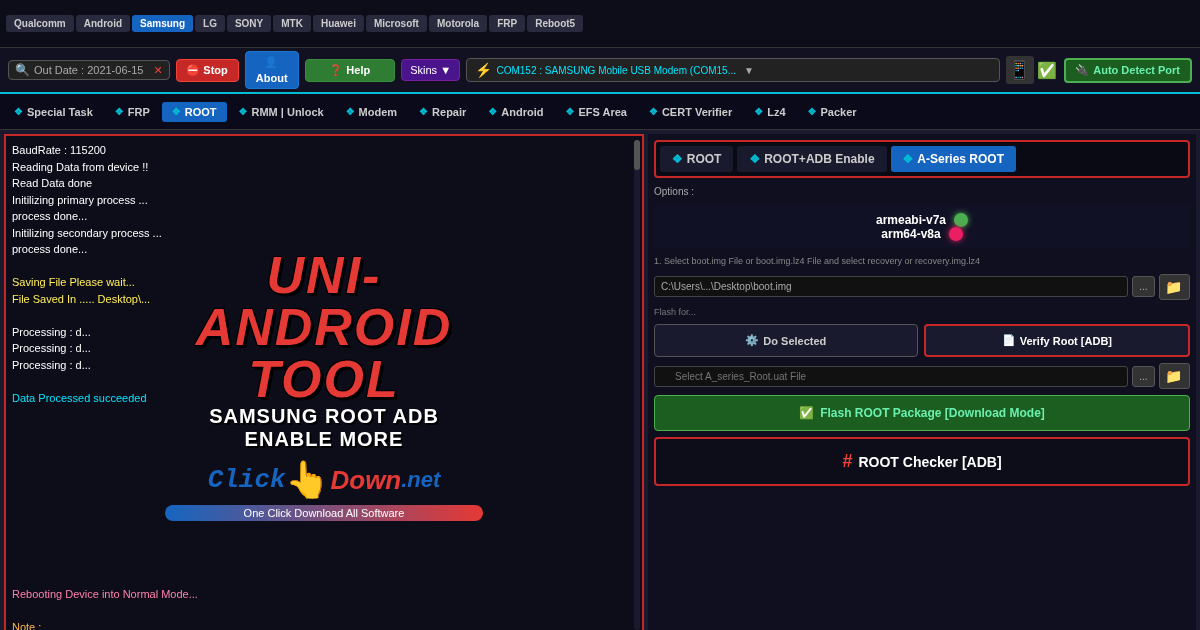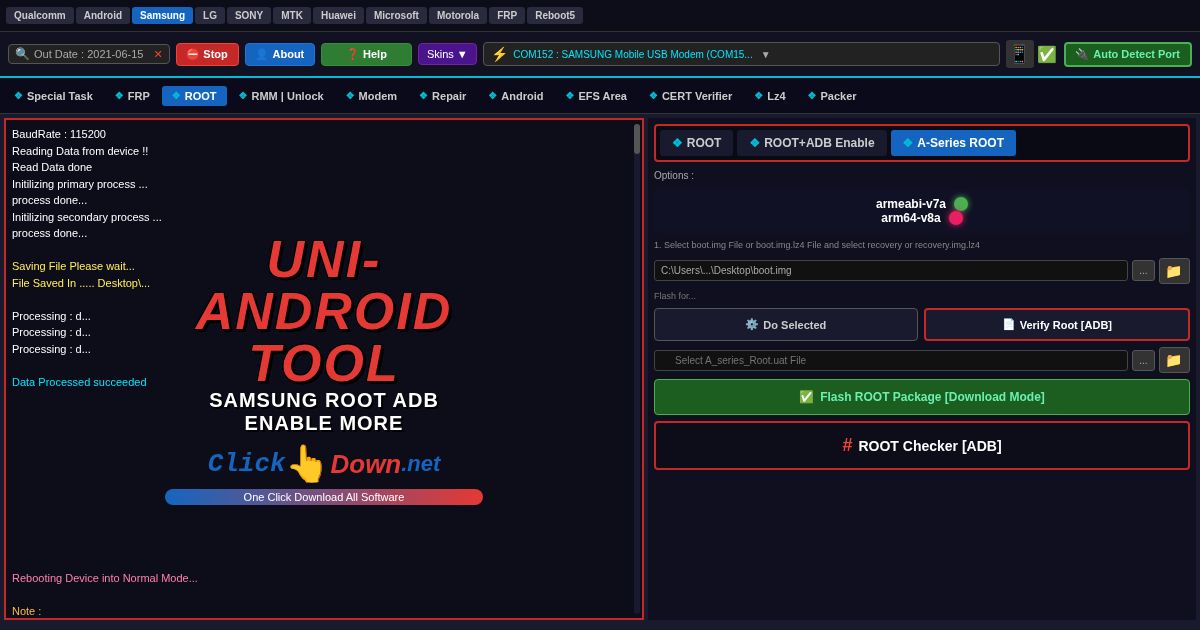--- a/index.html
+++ b/index.html
@@ -11,21 +11,21 @@
       overflow: hidden;
       color: #fff;
     }
 
     
     .top-nav {
       background: #0d0d1a;
       display: flex;
       align-items: center;
       padding: 0 6px;
-      height: 32px;
+      height: 48px;
       gap: 4px;
       border-bottom: 1px solid #333;
     }
     .brand-tabs {
       display: flex;
       gap: 2px;
       align-items: center;
     }
     .brand-tab {
       background: #2a2a3e;
@@ -78,20 +78,21 @@
       color: #fff;
       border: 1px solid #1976d2;
       border-radius: 4px;
       padding: 4px 10px;
       font-size: 11px;
       font-weight: bold;
       cursor: pointer;
       display: flex;
       align-items: center;
       gap: 3px;
+      flex-direction: column;
     }
     .btn-help {
       background: #2e7d32;
       color: #fff;
       border: 1px solid #388e3c;
       border-radius: 4px;
       padding: 4px 24px;
       font-size: 11px;
       font-weight: bold;
       cursor: pointer;

